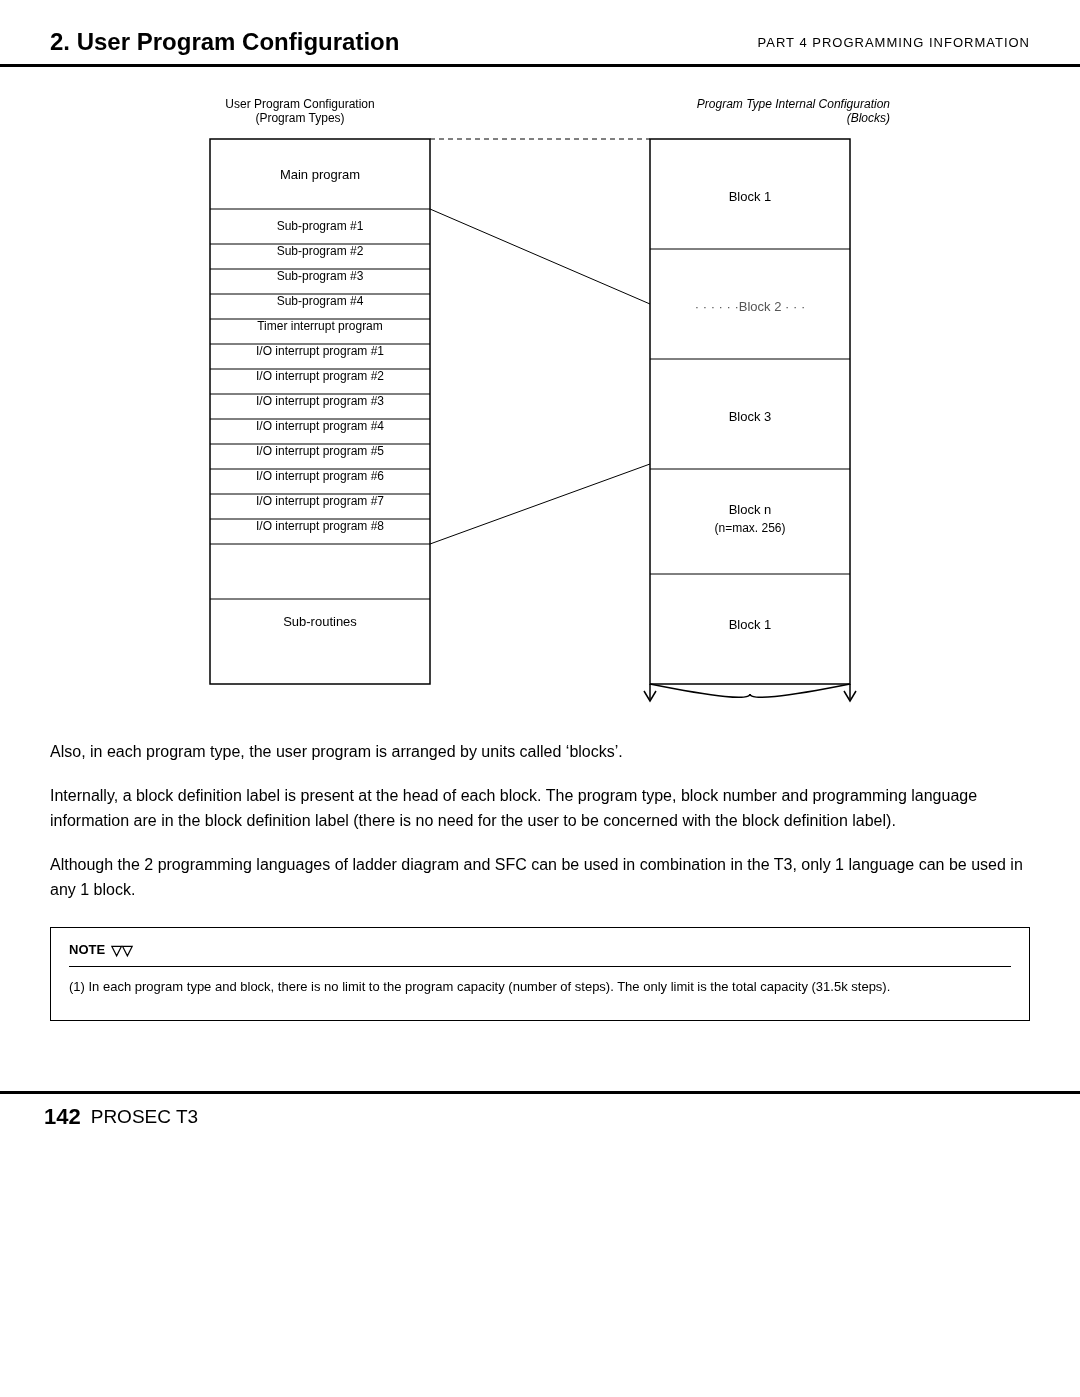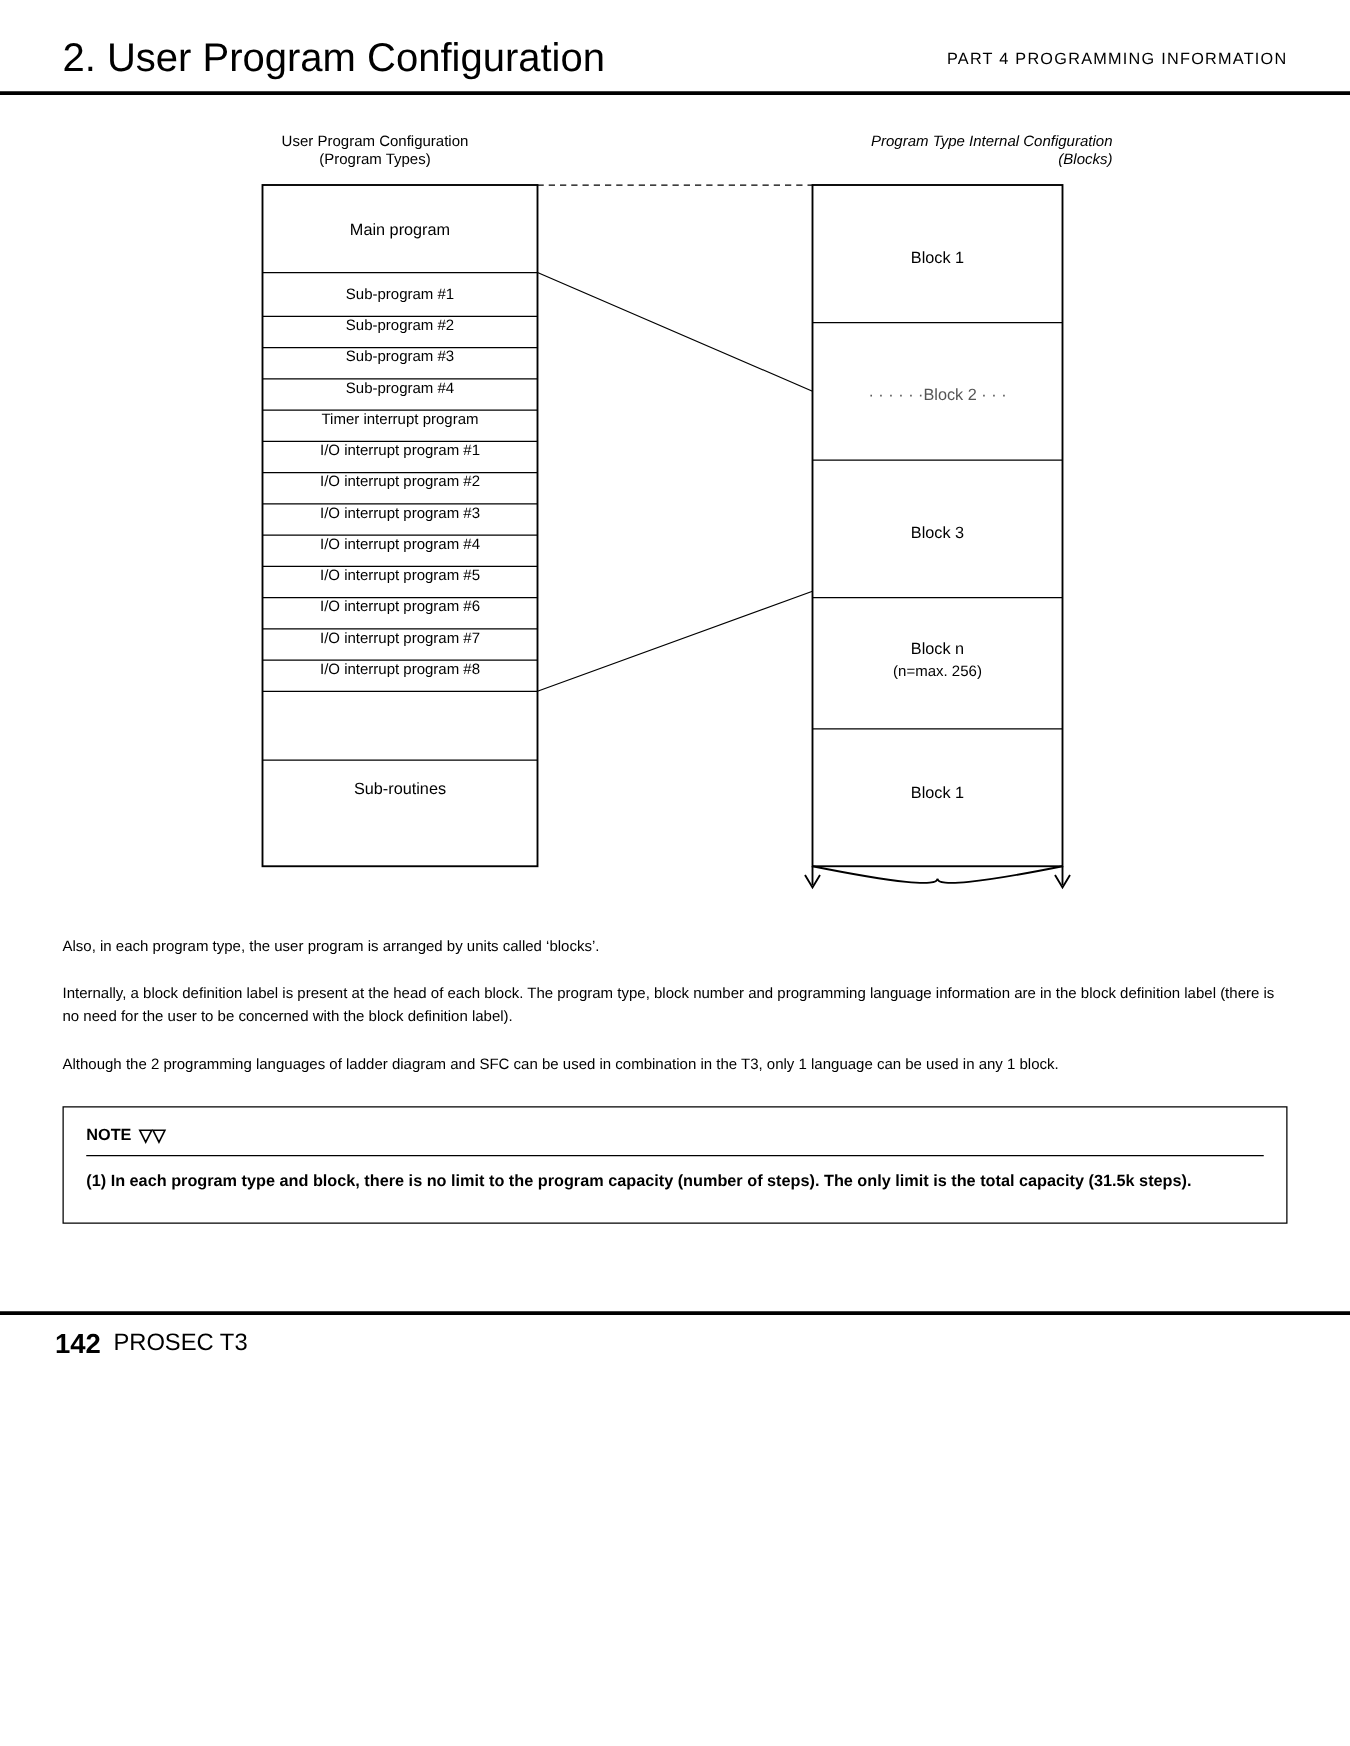--- a/index.html
+++ b/index.html
@@ -16,22 +16,22 @@
     
     .page-header {
       display: flex;
       align-items: center;
       justify-content: space-between;
       padding: 28px 50px 0 50px;
       border-bottom: 3px solid #000;
       padding-bottom: 8px;
     }
     .page-header-title {
-      font-size: 32px;
-      font-weight: normal;
+      font-size: 24px;
+      font-weight: bold;
     }
     .page-header-subtitle {
       font-size: 13px;
       letter-spacing: 1px;
     }
 
     
     .content {
       padding: 30px 50px 40px 50px;
     }
@@ -40,21 +40,21 @@
     .diagram-container {
       display: flex;
       justify-content: center;
       margin-bottom: 30px;
       position: relative;
     }
 
     
     .para {
       margin-bottom: 18px;
-      font-size: 12px;
+      font-size: 16px;
       line-height: 1.6;
     }
 
     
     .note-box {
       border: 1px solid #000;
       padding: 14px 18px;
       margin-top: 24px;
       margin-bottom: 30px;
     }
@@ -73,21 +73,20 @@
       border: none;
       border-top: 1px solid #000;
       margin-bottom: 10px;
     }
     .note-item {
       font-size: 13px;
       line-height: 1.6;
       margin-bottom: 8px;
       padding-left: 20px;
       text-indent: -20px;
-      font-weight: bold;
     }
 
     
     .page-footer {
       border-top: 3px solid #000;
       padding: 10px 44px;
       display: flex;
       align-items: center;
     }
     .footer-page-num {

